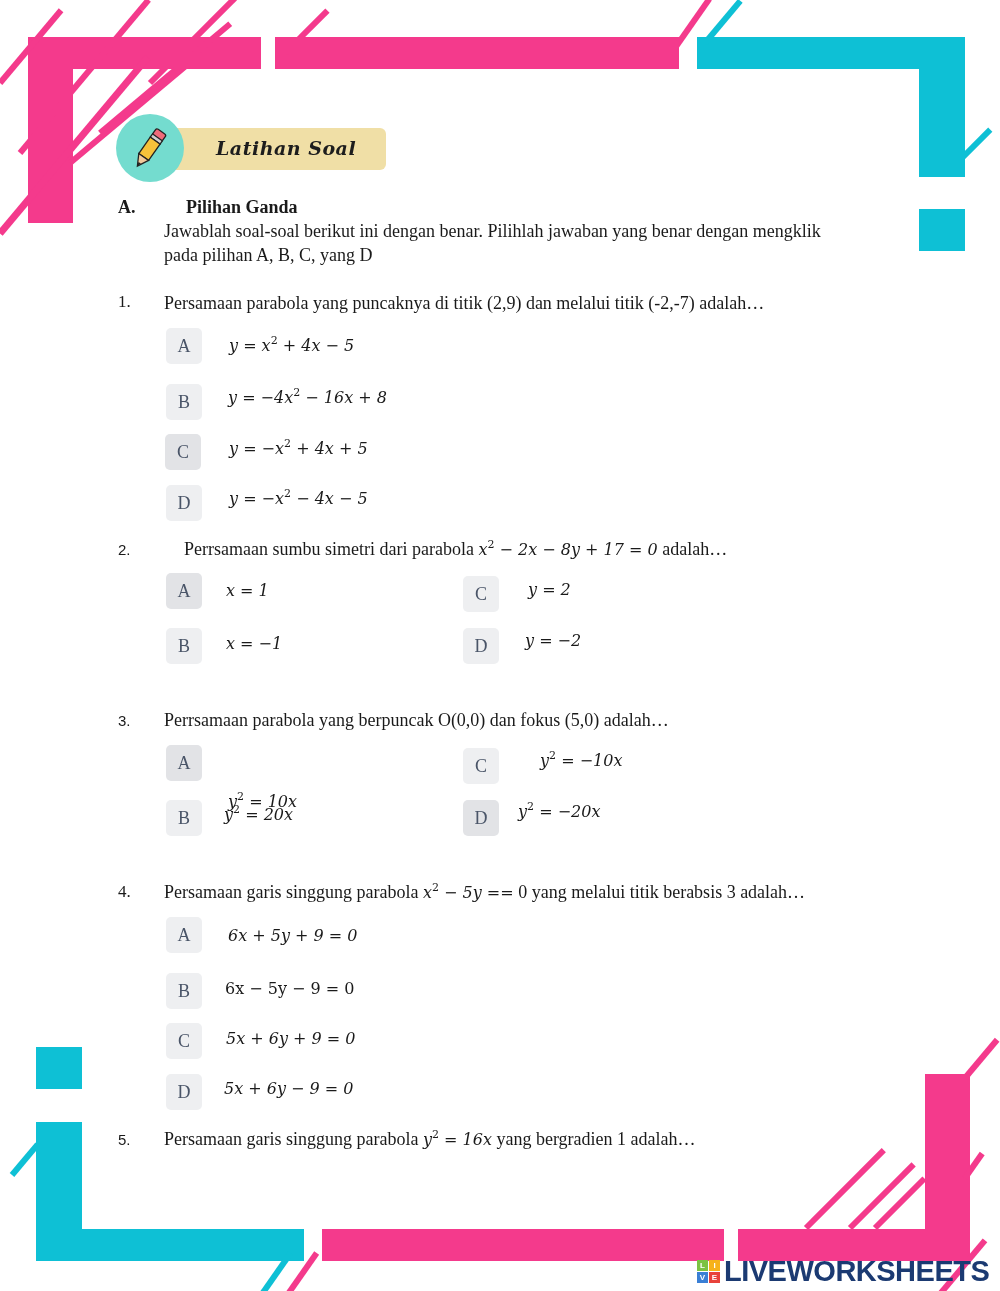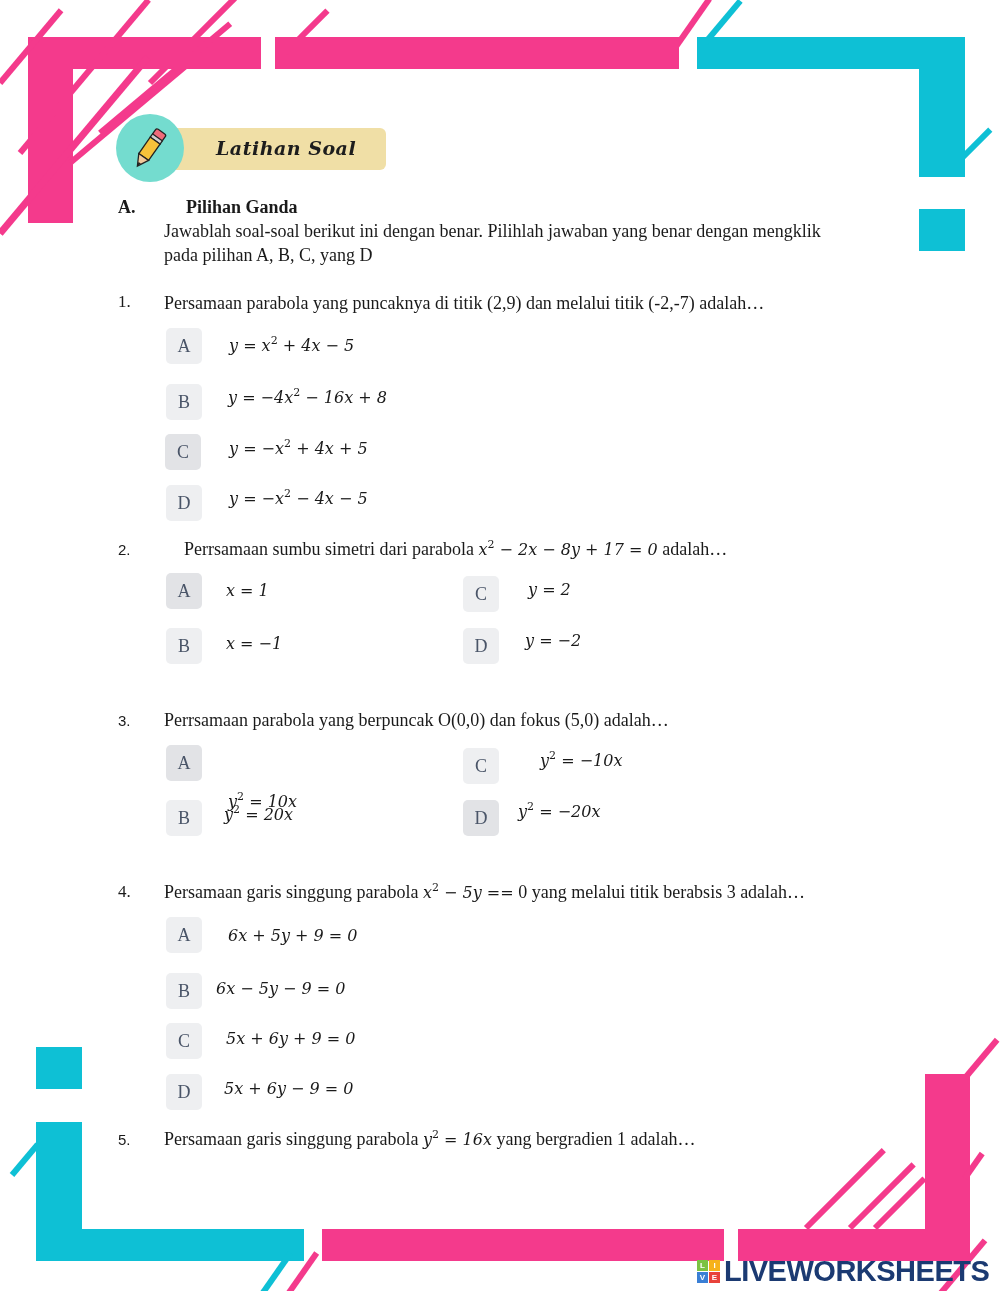--- a/index.html
+++ b/index.html
@@ -205,21 +205,21 @@
   </span>
 
   <div class="opt-box" style="left:166px;top:917px;">
       <span>A</span>
     </div>
   <span class="opt-text" style="left:228px;top:926px;font-style:italic;">6x + 5y + 9 = 0</span>
 
   <div class="opt-box" style="left:166px;top:973px;">
       <span>B</span>
     </div>
-  <span class="opt-text" style="left:216px;top:979px;font-style:italic;">6x − 5y − 9 = 0</span>
+  <span class="opt-text" style="left:225px;top:979px;">6x − 5y − 9 = 0</span>
 
   <div class="opt-box" style="left:166px;top:1023px;">
       <span>C</span>
     </div>
   <span class="opt-text" style="left:226px;top:1029px;font-style:italic;">5x + 6y + 9 = 0</span>
 
   <div class="opt-box" style="left:166px;top:1074px;">
       <span>D</span>
     </div>
   <span class="opt-text" style="left:224px;top:1079px;font-style:italic;">5x + 6y − 9 = 0</span>

